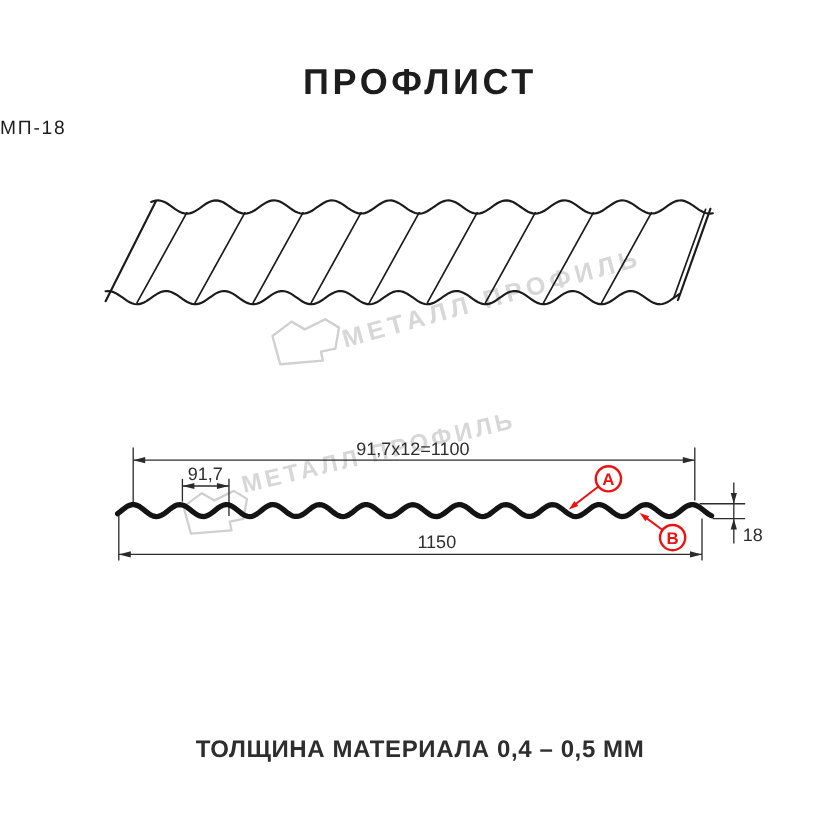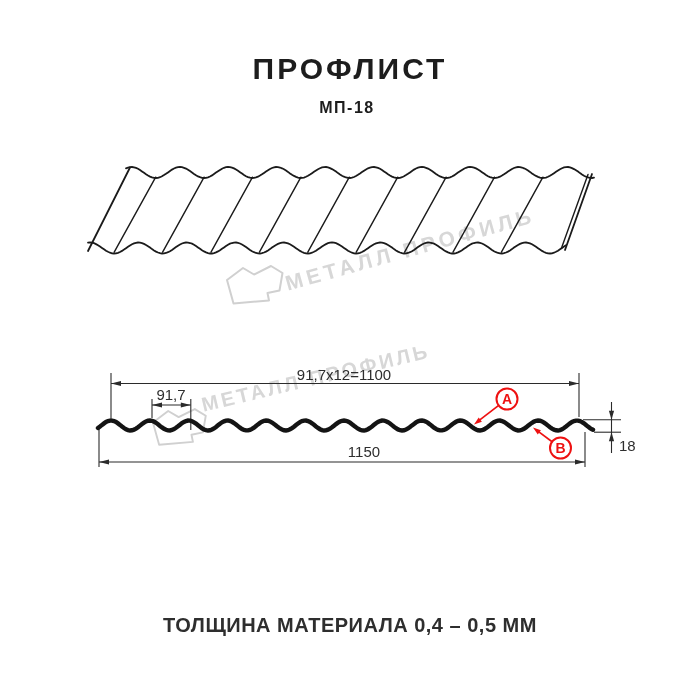--- a/index.html
+++ b/index.html
@@ -5,22 +5,22 @@
   html,body{margin:0;padding:0;background:#ffffff;}
   .stage{
     position:relative;width:700px;height:700px;background:#ffffff;overflow:hidden;
     font-family:"Liberation Sans", sans-serif;
   }
   .title{
     position:absolute;left:0;top:52px;width:700px;text-align:center;
     font-size:30px;font-weight:800;letter-spacing:3px;color:#1d1d1d;
   }
   .subtitle{
-    position:absolute;left:0;top:99px;width:694px;text-align:center;
-    font-size:16px;font-weight:700;letter-spacing:1.5px;color:#1d1d1d;
+    position:absolute;left:0;top:99px;width:694px;text-align:left;
+    font-size:16px;font-weight:400;letter-spacing:1.5px;color:#1d1d1d;
   }
   .footer{
     position:absolute;left:0;top:614px;width:700px;text-align:center;
     font-size:20px;font-weight:600;letter-spacing:0.5px;color:#2e2e2e;
   }
   .wm-text{
     position:absolute;white-space:nowrap;color:#d7d7d7;
     font-size:21px;font-weight:700;letter-spacing:4px;
     transform-origin:0 50%;
   }

